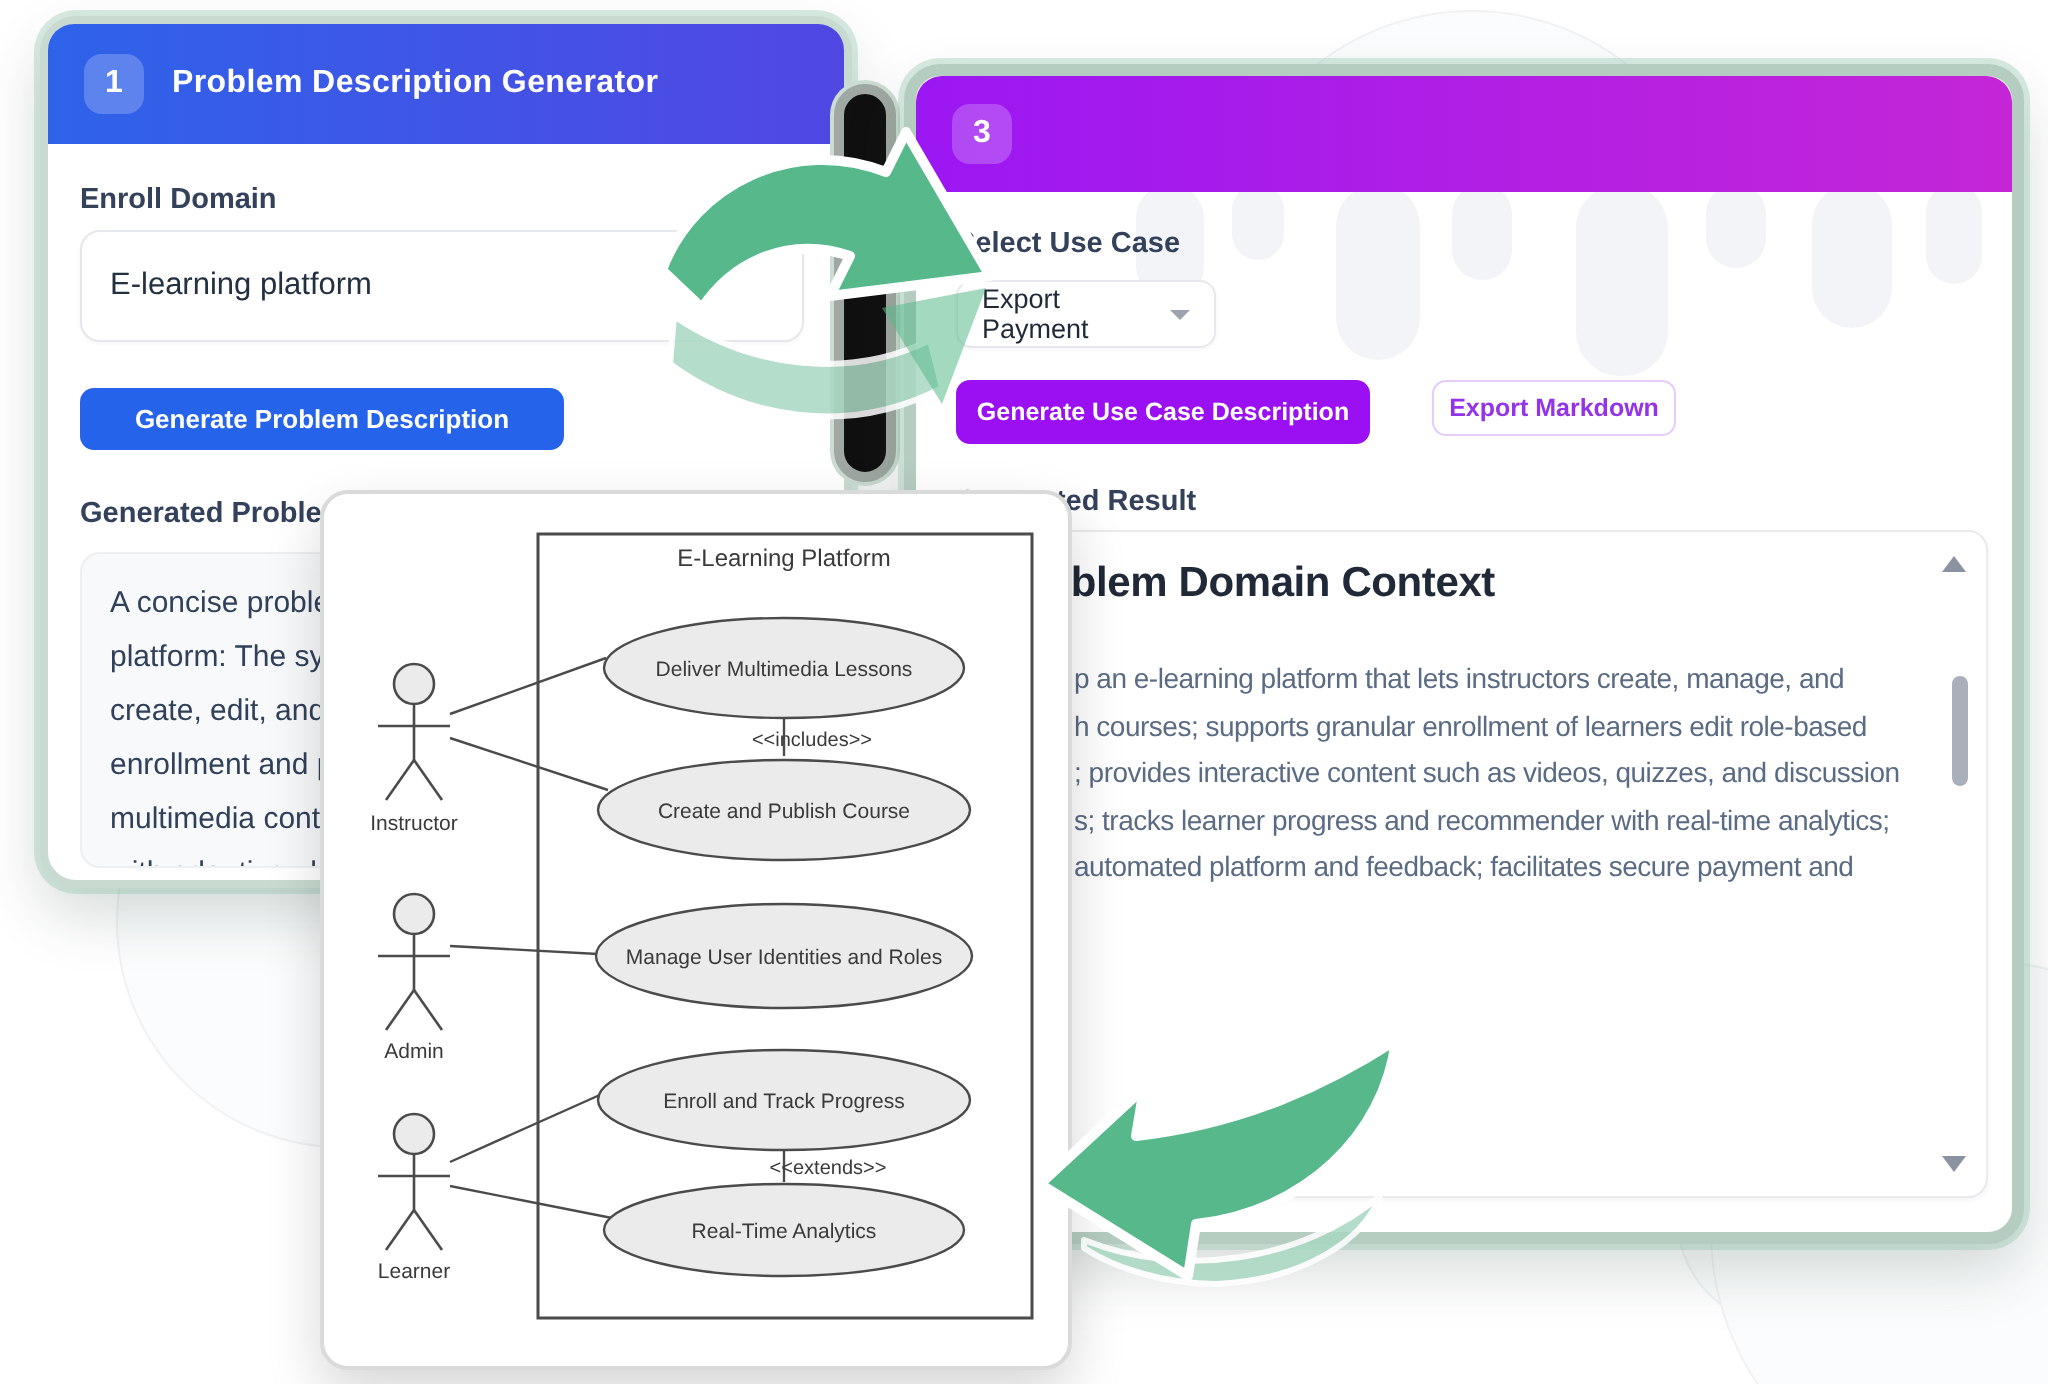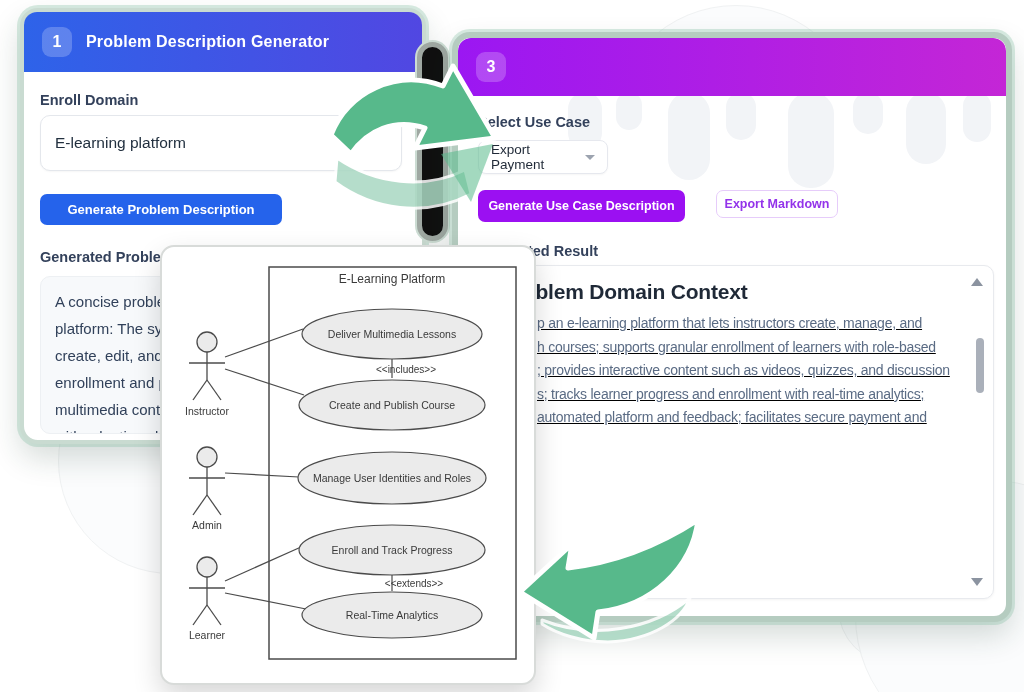--- a/index.html
+++ b/index.html
@@ -56,21 +56,21 @@
              border-radius:7px;color:#fff;font-weight:bold;font-size:12.5px;z-index:2;cursor:pointer;
              font-family:"Liberation Sans",sans-serif;}
   #c3-exportbtn{position:absolute;left:238px;top:152px;width:122px;height:28px;background:#fff;
              border:1.5px solid #e6ccfa;border-radius:7px;color:#9333ea;font-weight:bold;font-size:12.5px;
              z-index:2;cursor:pointer;font-family:Liberation Sans, sans-serif;margin-left:20px;}
   #c3-resultbox{position:absolute;left:20px;top:227px;width:516px;height:334px;box-sizing:border-box;
              background:#fff;border:1.5px solid #e8eaee;border-radius:10px;z-index:2;overflow:hidden;
              box-shadow:0 1px 3px rgba(0,0,0,.05);}
   #c3-heading{position:absolute;left:22px;top:14px;font-size:21px;font-weight:bold;color:#1f2937;
              letter-spacing:-.2px;white-space:nowrap;}
-  #c3-lines{position:absolute;left:58px;top:46px;text-decoration:underline;}
+  #c3-lines{position:absolute;left:58px;top:62px;}
   #c3-lines .rline{font-size:14px;line-height:23.5px;color:#5a6b84;letter-spacing:-.25px;white-space:nowrap;}
   .tri-up{position:absolute;right:10px;top:12px;width:0;height:0;border-left:6px solid transparent;
           border-right:6px solid transparent;border-bottom:8px solid #8b93a0;cursor:pointer;}
   .tri-down{position:absolute;right:10px;bottom:12px;width:0;height:0;border-left:6px solid transparent;
           border-right:6px solid transparent;border-top:8px solid #8b93a0;cursor:pointer;}
   #scroll-thumb{position:absolute;right:9px;top:72px;width:8px;height:55px;background:#aab0ba;
           border-radius:4px;cursor:pointer;}
 
   
   #diagram-card{position:absolute;left:160px;top:245px;width:376px;height:440px;box-sizing:border-box;
@@ -140,23 +140,23 @@
 
       <button id="c3-genbtn">Generate Use Case Description</button>
       <button id="c3-exportbtn">Export Markdown</button>
 
       <div class="field-label" style="left:20px;top:205px;z-index:2;white-space:nowrap;">Generated Result</div>
 
       <div id="c3-resultbox">
         <div id="c3-heading">Problem Domain Context</div>
         <div id="c3-lines">
           <div class="rline">p an e-learning platform that lets instructors create, manage, and</div>
-          <div class="rline">h courses; supports granular enrollment of learners with role-based</div>
+          <div class="rline">h courses; supports granular enrollment of learners edit role-based</div>
           <div class="rline">; provides interactive content such as videos, quizzes, and discussion</div>
-          <div class="rline">s; tracks learner progress and enrollment with real-time analytics;</div>
+          <div class="rline">s; tracks learner progress and recommender with real-time analytics;</div>
           <div class="rline">automated platform and feedback; facilitates secure payment and</div>
         </div>
         <div class="tri-up"></div>
         <div id="scroll-thumb"></div>
         <div class="tri-down"></div>
       </div>
     </div>
   </div>
 
   <div id="diagram-card">

